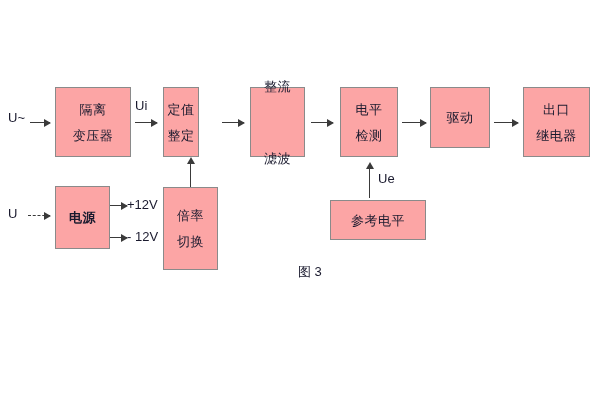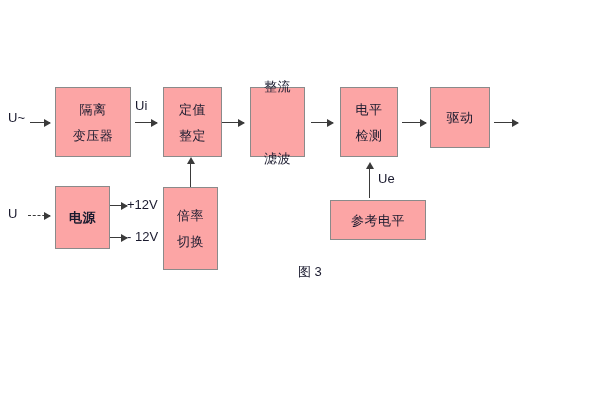--- a/index.html
+++ b/index.html
@@ -114,21 +114,21 @@
   <div class="arrow-h" style="left:30px; top:122px; width:20px;"></div>
 
   <div class="box" style="left:55px; top:87px; width:76px; height:70px;">
     <span class="ln">隔离</span>
     <span class="ln">变压器</span>
   </div>
 
   <div class="lbl sig" style="left:135px; top:99px;">Ui</div>
   <div class="arrow-h" style="left:135px; top:122px; width:22px;"></div>
 
-  <div class="box" style="left:163px; top:87px; width:59px; height:70px;">
+  <div class="box" style="left:163px; top:87px; width:36px; height:70px;">
     <span class="ln">定值</span>
     <span class="ln">整定</span>
   </div>
 
   <div class="arrow-h" style="left:222px; top:122px; width:22px;"></div>
 
   <div class="box" style="left:250px; top:87px; width:55px; height:70px;gap:46px;">
     <span class="ln">整流</span>
     <span class="ln">滤波</span>
   </div>
@@ -142,20 +142,24 @@
   </div>
 
   <div class="arrow-h" style="left:402px; top:122px; width:24px;"></div>
 
   <div class="box one-line" style="left:430px; top:87px; width:60px; height:61px;">
     <span class="ln">驱动</span>
   </div>
 
   <div class="arrow-h" style="left:494px; top:122px; width:24px;"></div>
 
+  <div class="box" style="left:523px; top:87px; width:67px; height:70px;">
+    <span class="ln">出口</span>
+    <span class="ln">继电器</span>
+  </div>
 
   <div class="lbl" style="left:8px; top:207px;">U</div>
 
   <div class="dash-line" style="left:28px; top:215px; width:22px;"></div>
 
   <div class="box one-line" style="left:55px; top:186px; width:55px; height:63px;font-weight:bold;">
     <span class="ln">电源</span>
   </div>
 
   <div class="arrow-h" style="left:110px; top:205px; width:17px;"></div>

